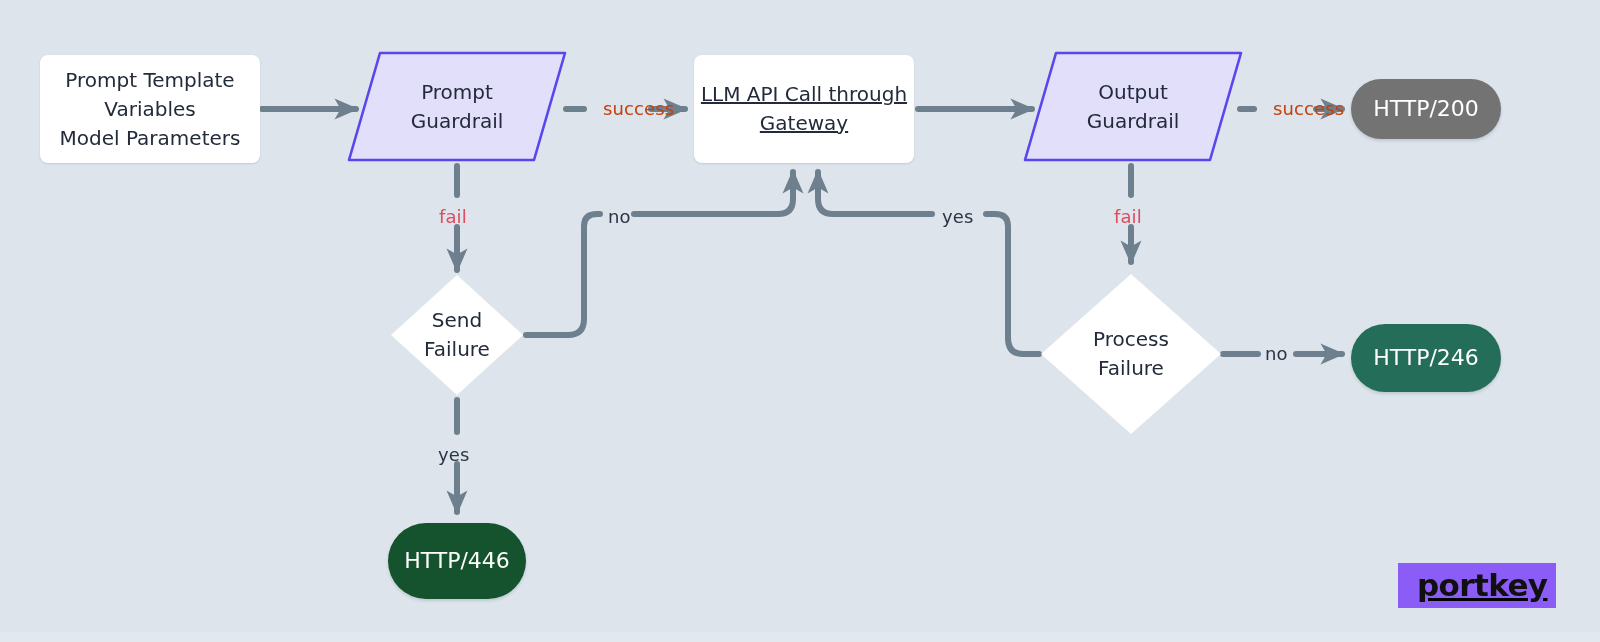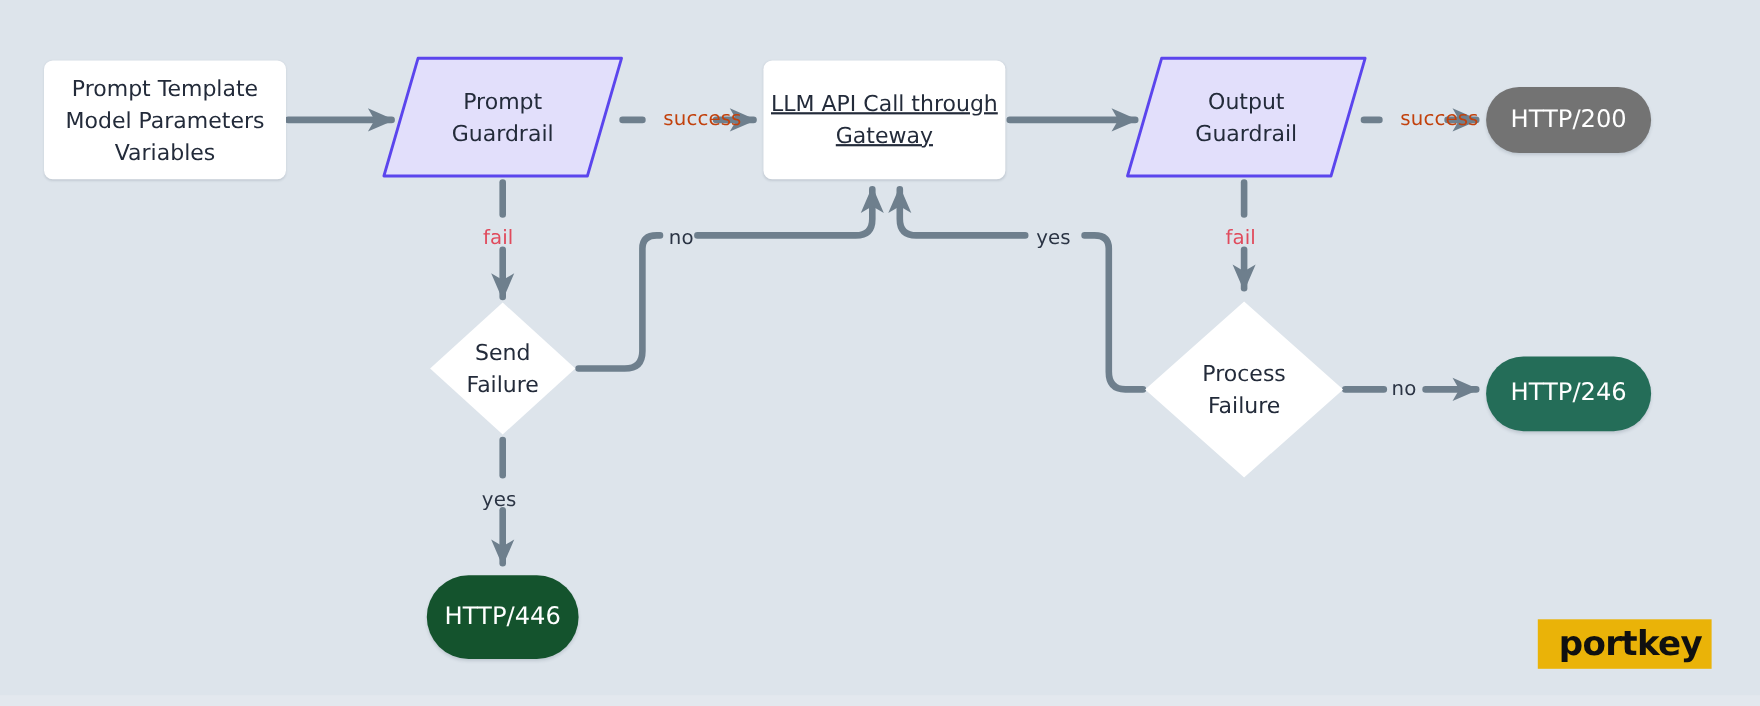--- a/index.html
+++ b/index.html
@@ -113,26 +113,27 @@
     white-space: nowrap;
     color: #2b3444;
     letter-spacing: .1px;
   }
   .elabel.success { color: #c2410c; margin-left: 17px; }
   .elabel.fail { color: #e04a5c; }
 
   
   #logo-badge {
     position: absolute;
-    background: #eab308;
+    background: #8b5cf6;
     display: flex;
     align-items: center;
     gap: 9px;
     padding: 0 14px 0 10px;
     box-sizing: border-box;
+    text-decoration: underline;
   }
   #logo-word {
     font-family: "DejaVu Sans", "Liberation Sans", sans-serif;
     font-weight: 700;
     font-size: 31px;
     color: #101010;
     letter-spacing: -.6px;
     line-height: 1;
   }
 </style>
@@ -181,22 +182,22 @@
       <path d="M932,214 L833,214 Q818,214 818,199 L818,172" marker-end="url(#arrow)"></path>
 
       <path d="M1223,354 L1258,354"></path>
       <path d="M1296,354 L1342,354" marker-end="url(#arrow)"></path>
     </g>
   </svg>
 
   <div class="node box" style="left:40px;top:55px;width:220px;height:108px;">
     <div>
       <div>Prompt Template</div>
+      <div>Variables</div>
       <div>Model Parameters</div>
-      <div>Variables</div>
     </div>
   </div>
 
   <div class="para-wrap" style="left:346px;top:50px;width:222px;height:113px;">
     <svg class="para-svg" width="222" height="113" viewBox="0 0 222 113">
       <polygon points="34,3 219,3 188,110 3,110" fill="#e2dffb" stroke="#5b45ed" stroke-width="2.6" stroke-linejoin="round"></polygon>
     </svg>
     <div class="para-label">
       <div>
         <div>Prompt</div>

